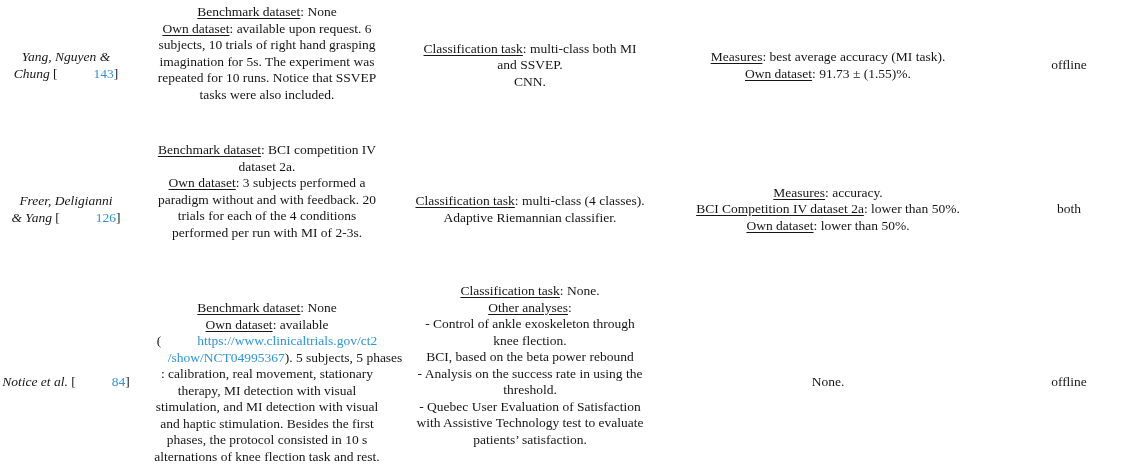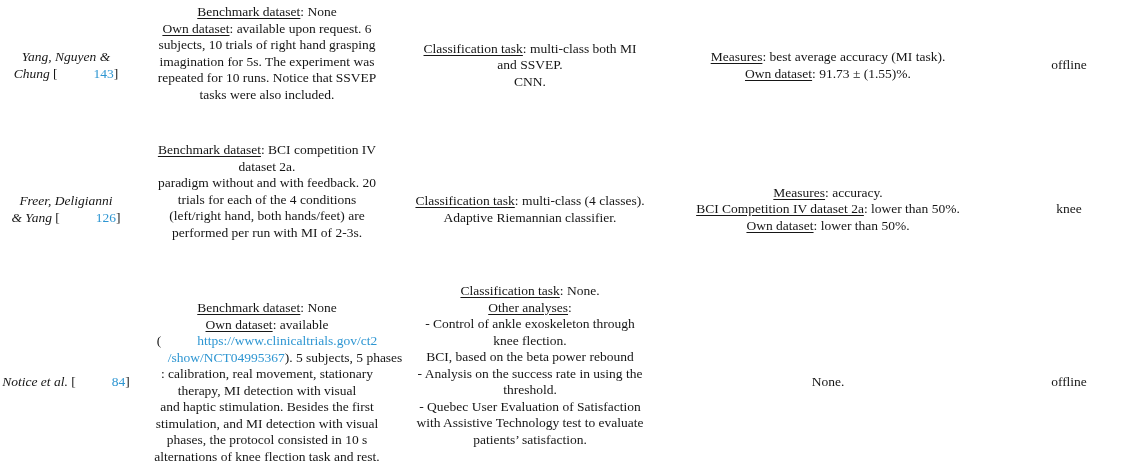--- a/index.html
+++ b/index.html
@@ -70,50 +70,50 @@
       <span>offline</span>
     </div>
 
     <div class="cell r2-author">
         <div class="line"><span class="it">Freer, Deligianni</span></div>
         <div class="line"><span class="it">&amp; Yang </span><span>[</span><span class="link">126</span><span>]</span></div>
       </div>
     <div class="cell r2-data">
         <div class="line"><span class="u">Benchmark dataset</span><span>: BCI competition IV</span></div>
         <div class="line"><span>dataset 2a.</span></div>
+        <div class="line"><span class="u">Own dataset</span><span>: 3 subjects performed a</span></div>
         <div class="line"><span>paradigm without and with feedback. 20</span></div>
         <div class="line"><span>trials for each of the 4 conditions</span></div>
-        <div class="line"><span>(left/right hand, both hands/feet) are</span></div>
         <div class="line"><span>performed per run with MI of 2-3s.</span></div>
       </div>
     <div class="cell r2-class">
         <div class="line"><span class="u">Classification task</span><span>: multi-class (4 classes).</span></div>
         <div class="line"><span>Adaptive Riemannian classifier.</span></div>
       </div>
     <div class="cell r2-meas">
         <div class="line"><span class="u">Measures</span><span>: accuracy.</span></div>
         <div class="line"><span class="u">BCI Competition IV dataset 2a</span><span>: lower than 50%.</span></div>
         <div class="line"><span class="u">Own dataset</span><span>: lower than 50%.</span></div>
       </div>
     <div class="cell r2-mode">
-      <span>knee</span>
+      <span>both</span>
     </div>
 
     <div class="cell r3-author">
         <div class="line"><span class="it">Notice et al. </span><span>[</span><span class="link">84</span><span>]</span></div>
       </div>
     <div class="cell r3-data">
         <div class="line"><span class="u">Benchmark dataset</span><span>: None</span></div>
         <div class="line"><span class="u">Own dataset</span><span>: available</span></div>
         <div class="line"><span>(</span><span class="link">https://www.clinicaltrials.gov/ct2</span></div>
         <div class="line"><span class="link">/show/NCT04995367</span><span>). 5 subjects, 5 phases</span></div>
         <div class="line"><span>: calibration, real movement, stationary</span></div>
         <div class="line"><span>therapy, MI detection with visual</span></div>
+        <div class="line"><span>stimulation, and MI detection with visual</span></div>
         <div class="line"><span>and haptic stimulation. Besides the first</span></div>
-        <div class="line"><span>stimulation, and MI detection with visual</span></div>
         <div class="line"><span>phases, the protocol consisted in 10 s</span></div>
         <div class="line"><span>alternations of knee flection task and rest.</span></div>
       </div>
     <div class="cell r3-class">
         <div class="line"><span class="u">Classification task</span><span>: None.</span></div>
         <div class="line"><span class="u">Other analyses</span><span>:</span></div>
         <div class="line"><span>- Control of ankle exoskeleton through</span></div>
         <div class="line"><span>knee flection.</span></div>
         <div class="line"><span>BCI, based on the beta power rebound</span></div>
         <div class="line"><span>- Analysis on the success rate in using the</span></div>

